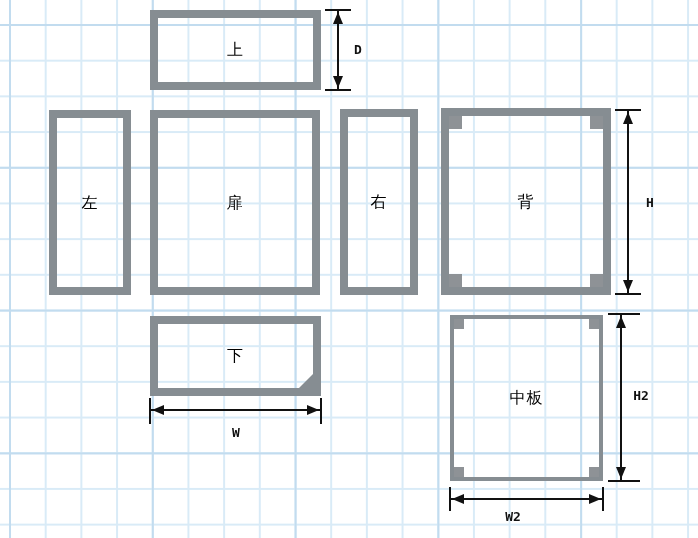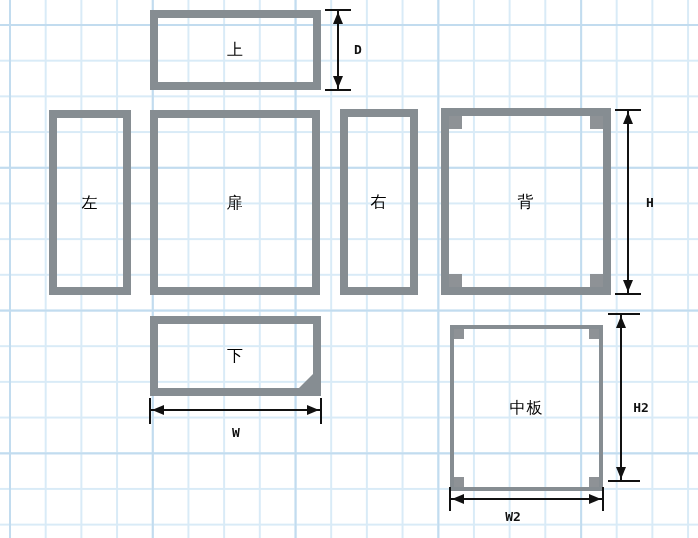--- a/index.html
+++ b/index.html
@@ -34,21 +34,21 @@
   }
   .panel .jlabel{
     font-size:16px;color:#000;letter-spacing:1px;line-height:1;
   }
   .p-top   {left:150px;top:10px; width:171px;height:80px;}
   .p-left  {left:49px; top:110px;width:82px; height:185px;}
   .p-door  {left:150px;top:110px;width:170px;height:185px;}
   .p-right {left:340px;top:109px;width:78px; height:186px;}
   .p-back  {left:441px;top:108px;width:170px;height:187px;}
   .p-bottom{left:150px;top:316px;width:171px;height:80px;}
-  .p-shelf {left:450px;top:325px;width:153px;height:166px;border-width:4px;}
+  .p-shelf {left:450px;top:315px;width:153px;height:166px;border-width:4px;}
   .sq{position:absolute;background:var(--corner);}
   .p-back .sq{width:13px;height:13px;}
   .p-shelf .sq{width:10px;height:10px;}
   .sq.tl{top:0;left:0;} .sq.tr{top:0;right:0;}
   .sq.bl{bottom:0;left:0;} .sq.br{bottom:0;right:0;}
   .chamfer{
     position:absolute;right:0;bottom:0;width:0;height:0;
     border-bottom:14px solid var(--panel);
     border-left:14px solid transparent;
   }
@@ -67,21 +67,21 @@
   .arr.right{right:2px;top:7px; border-top:5px solid transparent;border-bottom:5px solid transparent;border-left:12px solid var(--dim);}
   .dimlabel{
     position:absolute;
     font-family:"DejaVu Sans Mono", monospace;
     font-weight:bold;font-size:13px;color:var(--dim);
     text-align:center;line-height:18px;height:18px;
   }
   .dl-D {left:348px;top:41px; width:20px;}
   .dl-H {left:640px;top:194px;width:20px;}
   .dl-W {left:224px;top:424px;width:24px;}
-  .dl-H2{left:627px;top:399px;width:28px;}
+  .dl-H2{left:627px;top:387px;width:28px;}
   .dl-W2{left:499px;top:508px;width:28px;}
   .dg-D {left:325px;top:10px; width:26px;height:80px;}
   .dg-H {left:615px;top:110px;width:26px;height:184px;}
   .dg-H2{left:608px;top:314px;width:32px;height:167px;}
   .dg-W {left:150px;top:398px;width:171px;height:26px;}
   .dg-W2{left:450px;top:487px;width:153px;height:24px;}
 </style>
 </head>
 <body>
 

